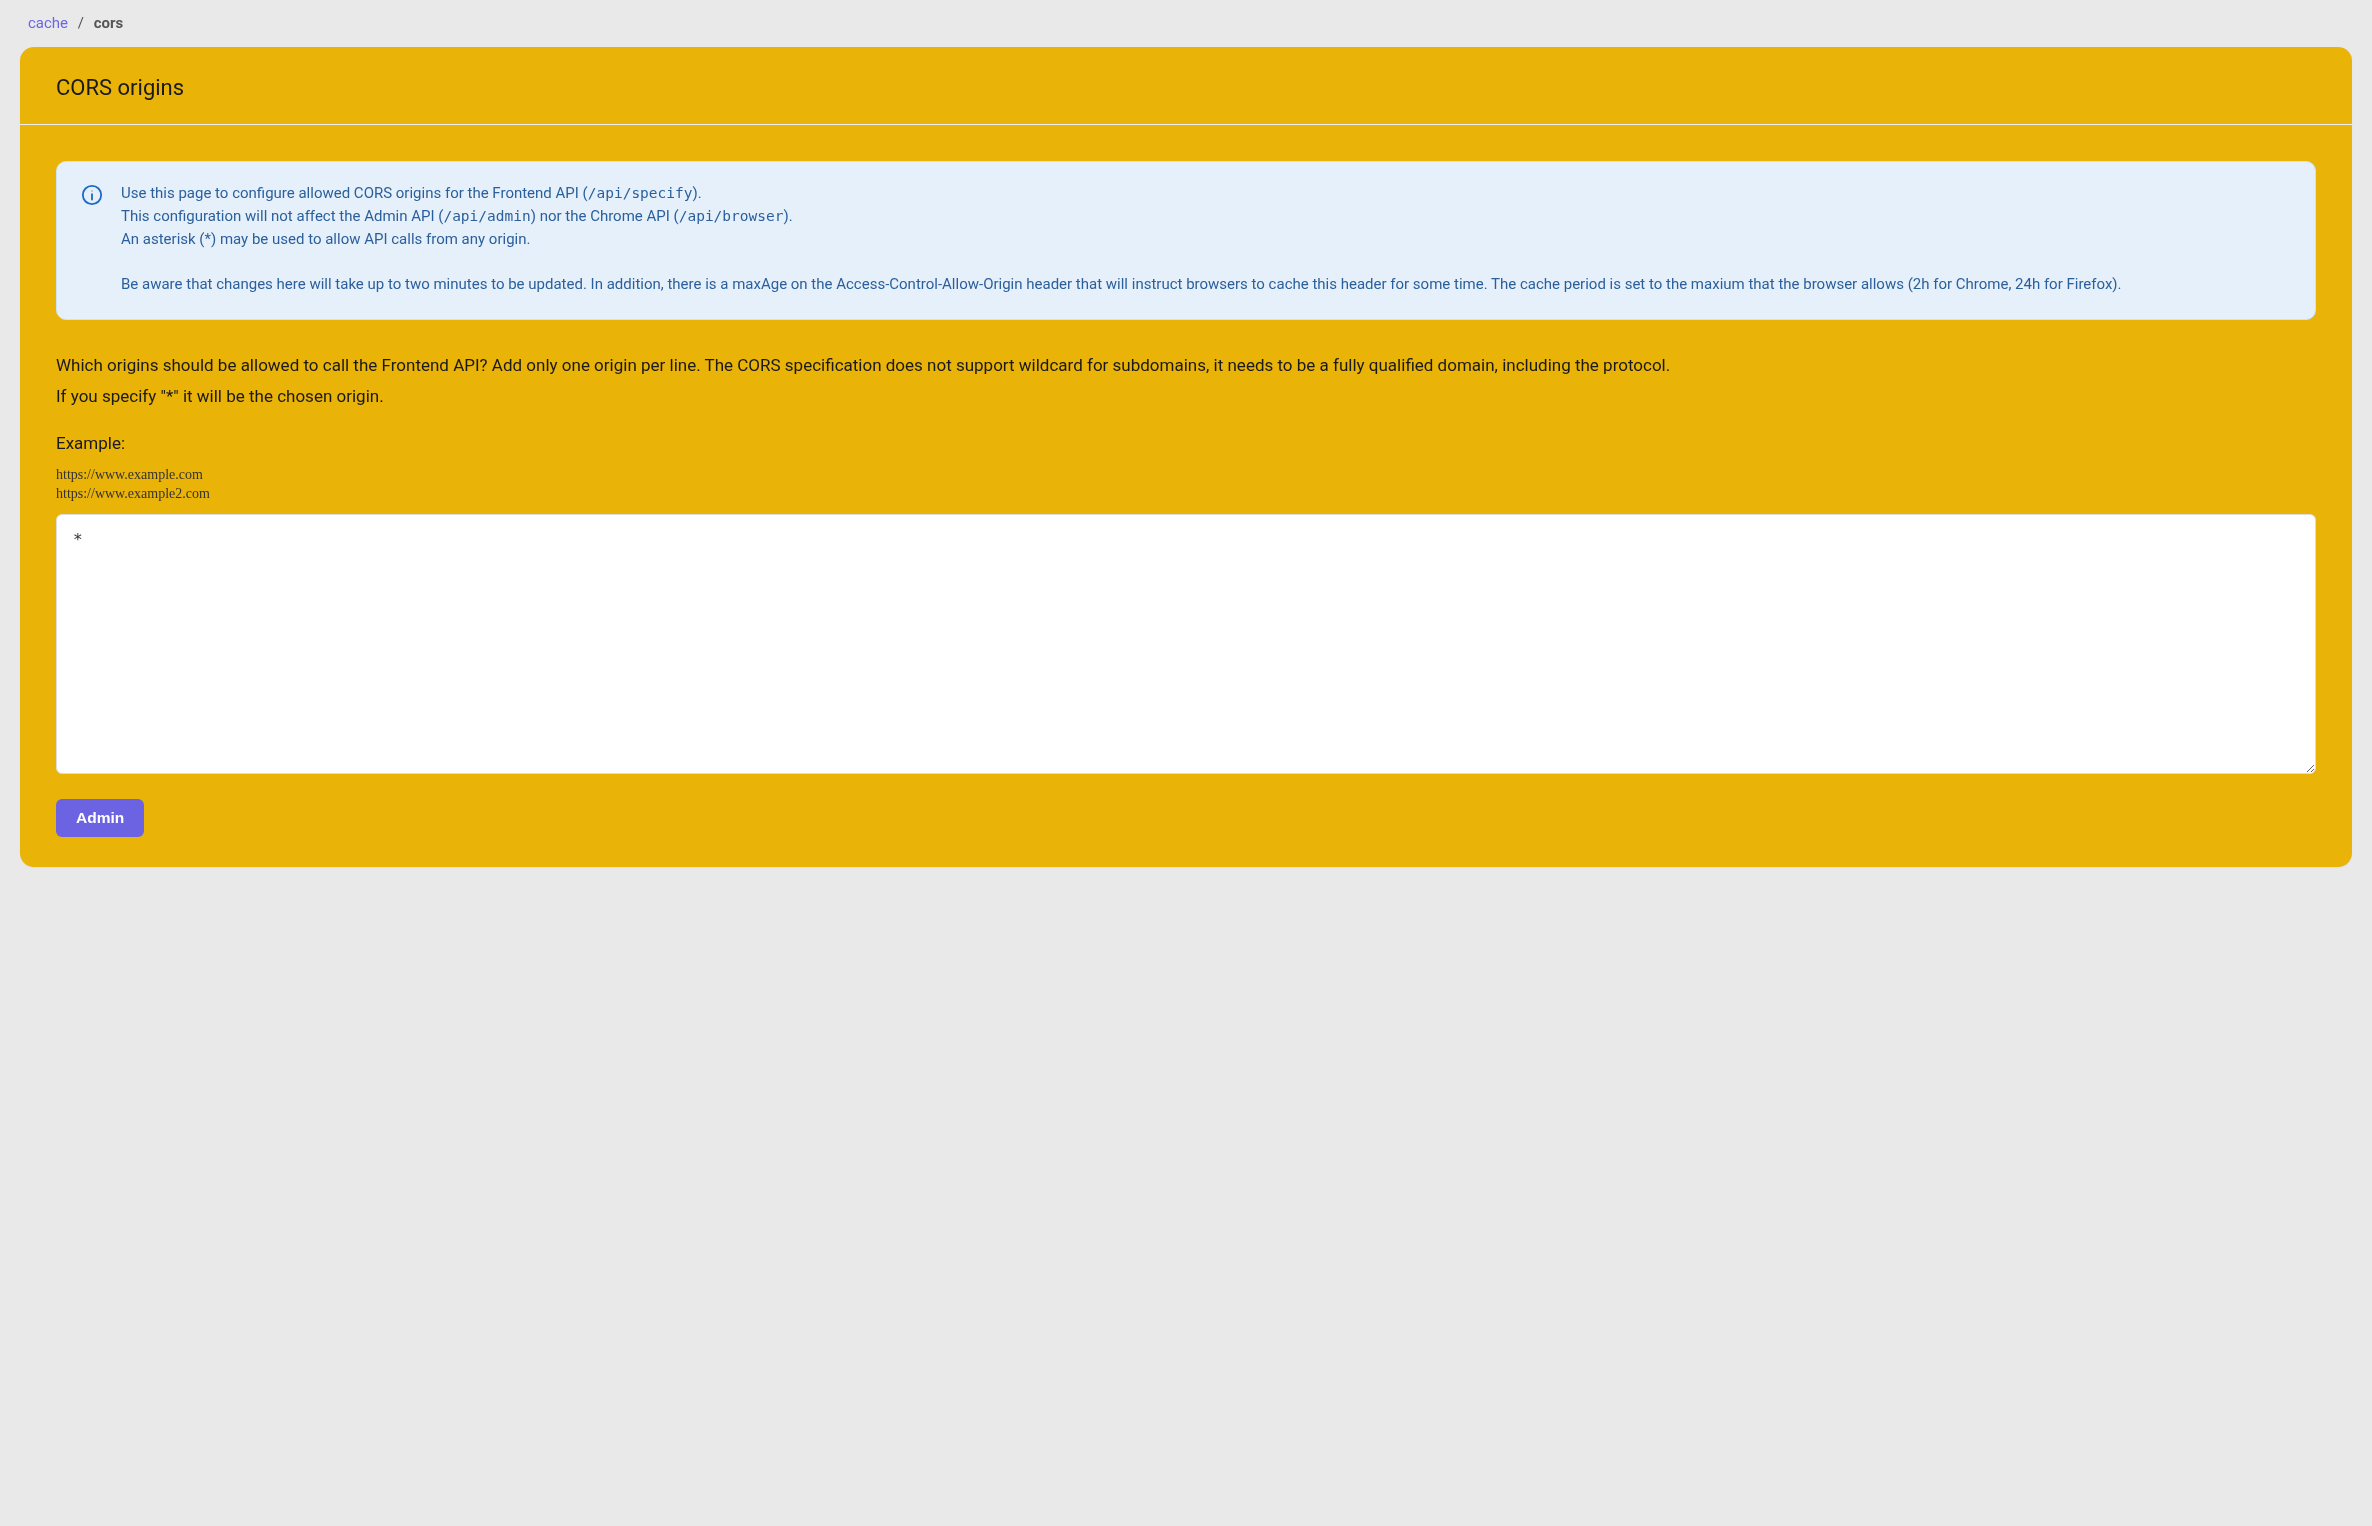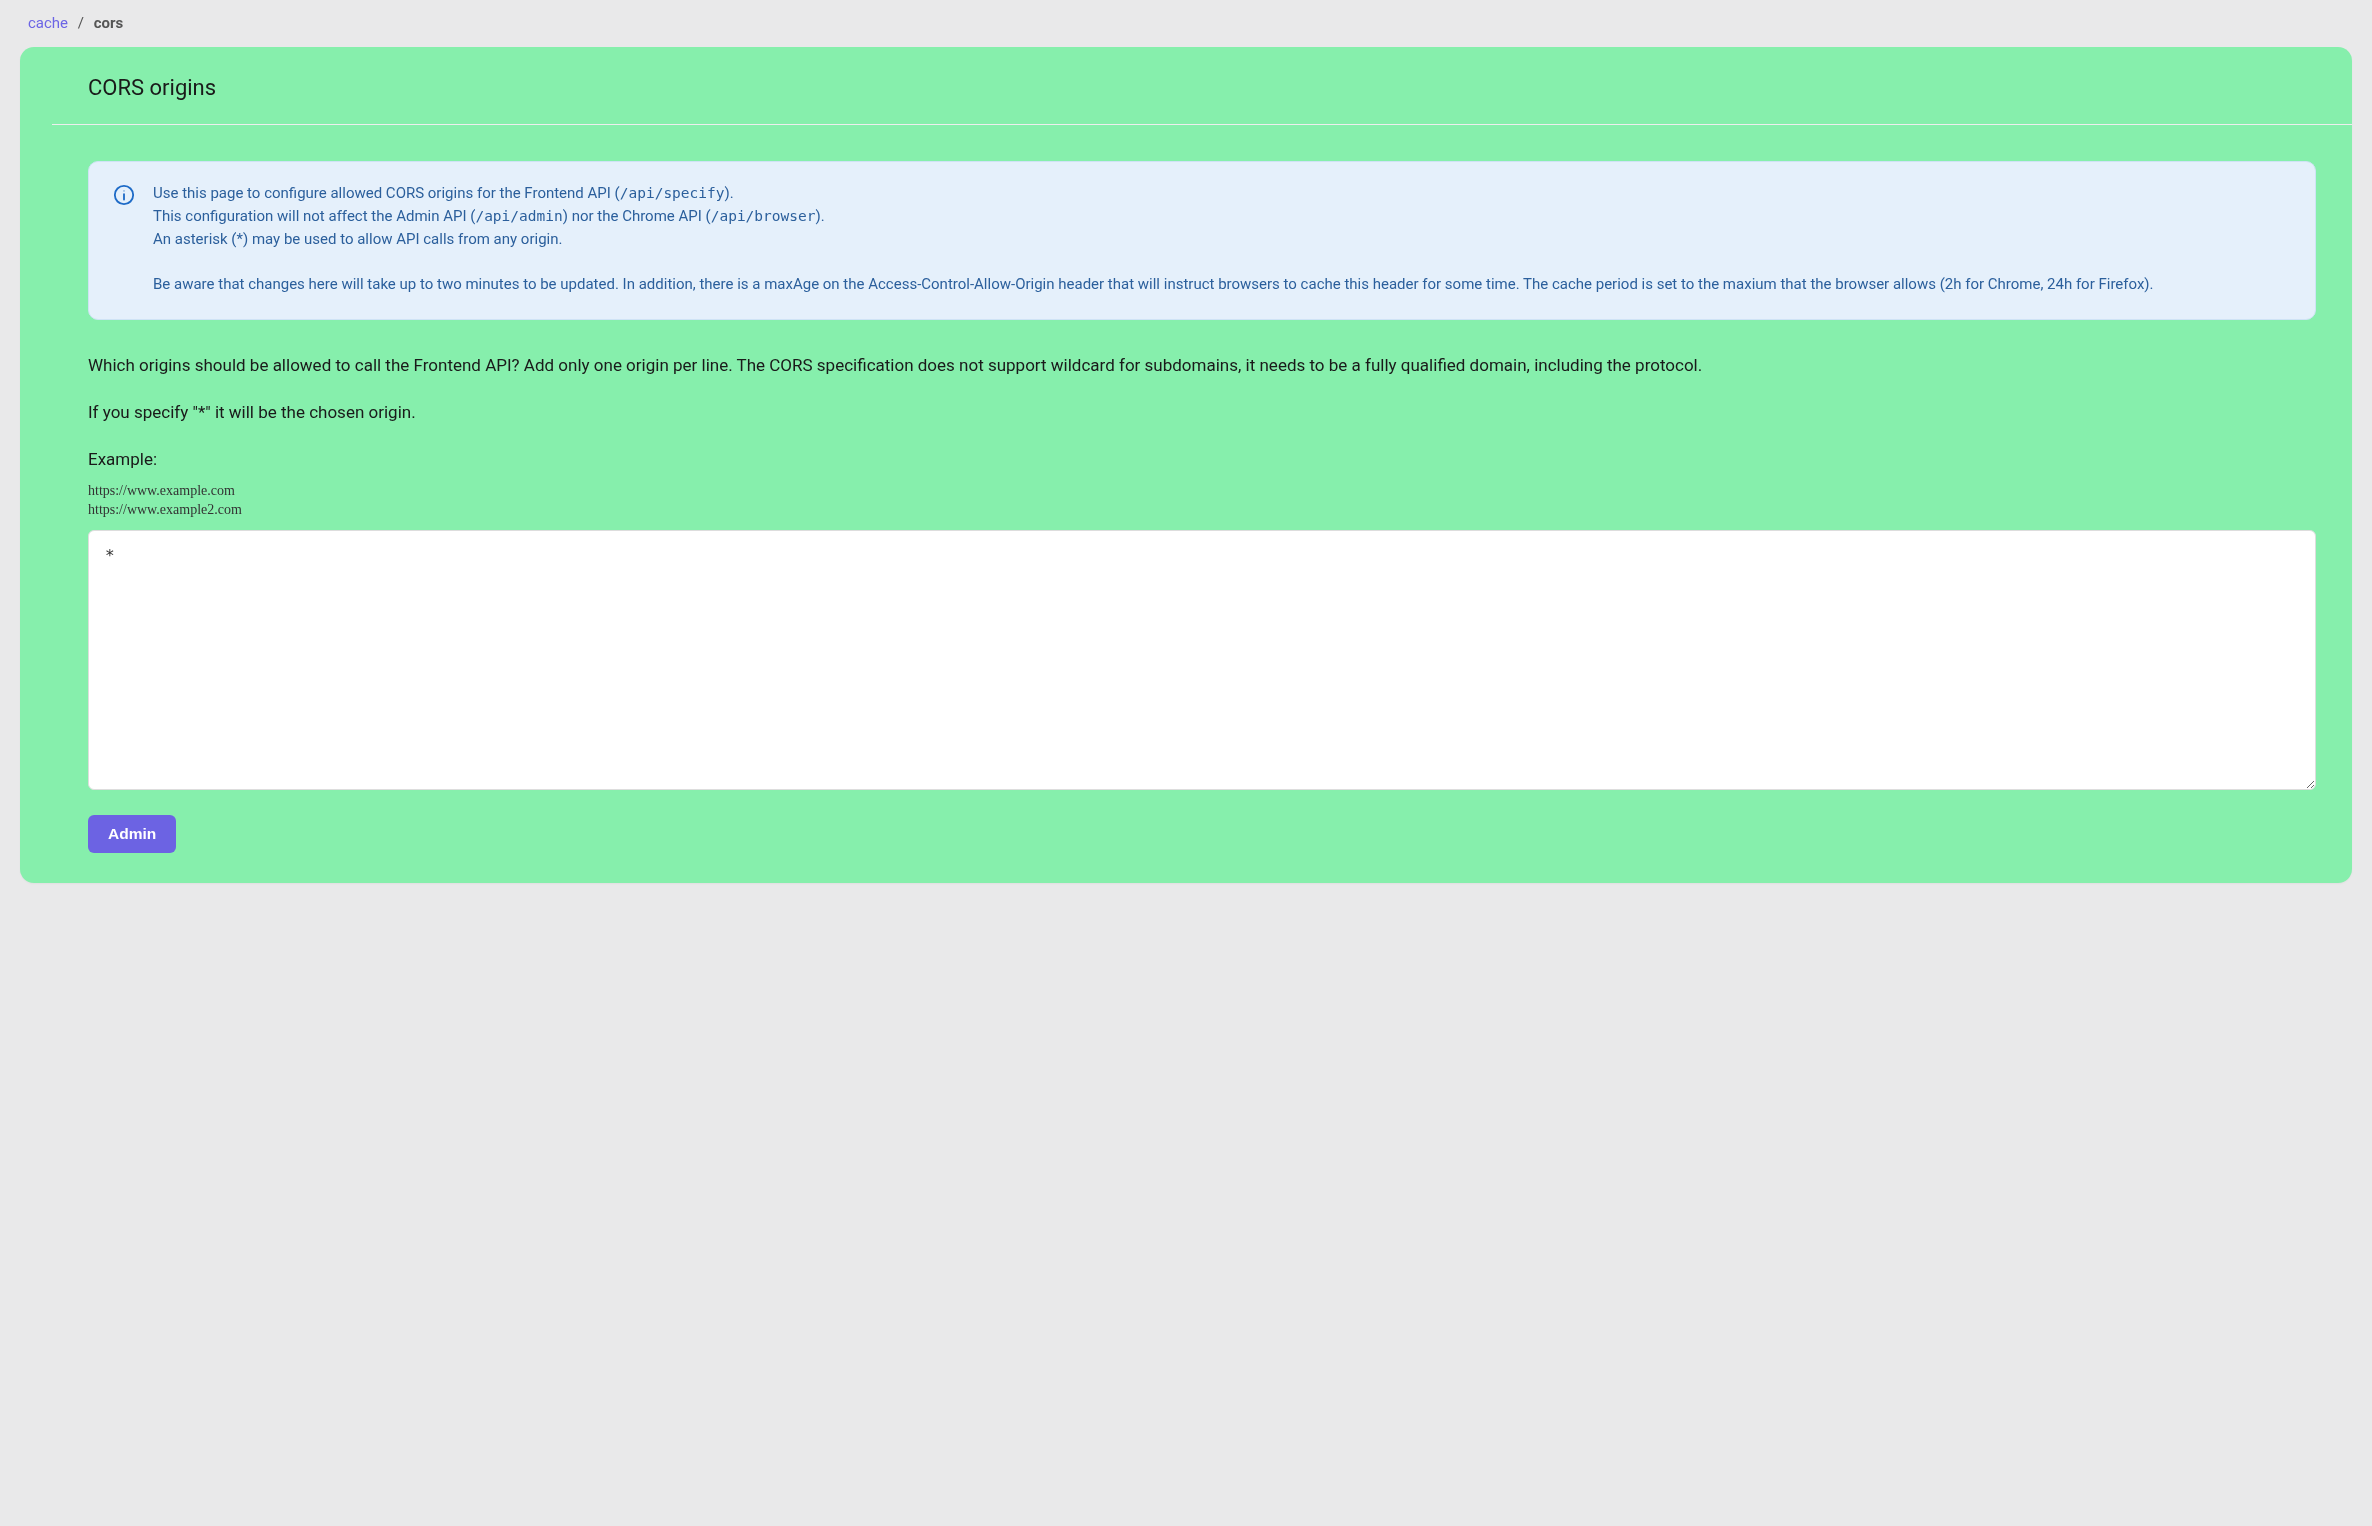--- a/index.html
+++ b/index.html
@@ -28,25 +28,24 @@
     }
     .breadcrumb-sep {
       color: #555;
       margin: 0 6px;
     }
     .breadcrumb-current {
       color: #555;
       font-weight: bold;
     }
     .card {
-      background: #86efac;
+      background: #eab308;
       border-radius: 14px;
       box-shadow: 0 1px 2px rgba(0,0,0,0.04);
       overflow: hidden;
-      padding-left: 32px;
     }
     .card-header {
       padding: 24px 36px 20px 36px;
       border-bottom: 1px solid #eee;
     }
     .page-title {
       font-size: 22px;
       font-weight: 400;
       color: #1a1a1a;
     }
@@ -85,21 +84,21 @@
       height: 22px;
     }
     .alert-content code {
       font-family: ui-monospace, SFMono-Regular, Menlo, Monaco, Consolas, monospace;
       font-size: 14.5px;
     }
     .instructions {
       color: #1a1a1a;
       font-size: 17px;
       line-height: 1.55;
-      margin-bottom: 22px;
+      margin-bottom: 6px;
     }
     .asterisk-note {
       color: #1a1a1a;
       font-size: 17px;
       margin-bottom: 22px;
     }
     .example-label {
       color: #1a1a1a;
       font-size: 17px;
       margin-bottom: 8px;

